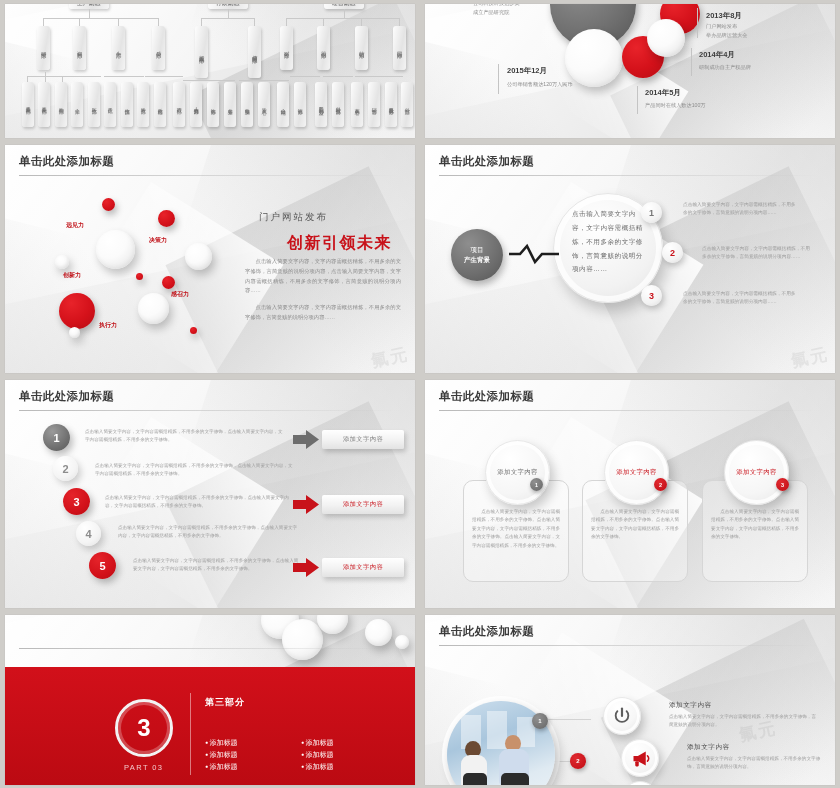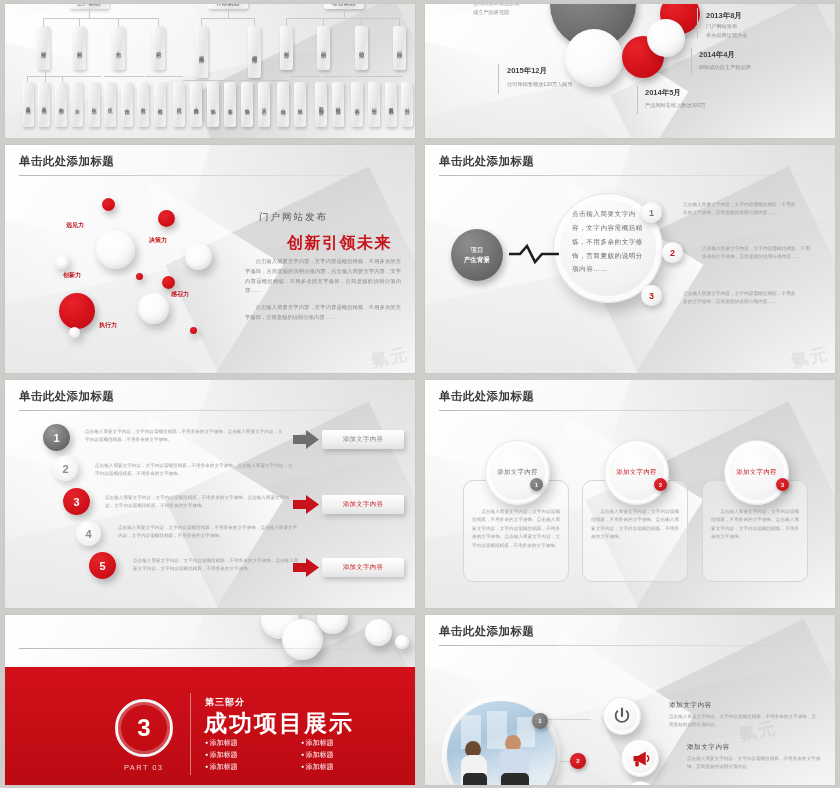--- a/index.html
+++ b/index.html
@@ -486,21 +486,20 @@
       <div class="redband"></div>
 
       <div class="ring3" style="left:110px; top:84px;">
         <span>3</span>
       </div>
       <div class="partlbl" style="left:119px; top:148px;">PART 03</div>
 
       <div class="vdiv" style="left:185px; top:78px; height:82px;"></div>
 
       <div class="sec-sub" style="left:200px; top:81px;">第三部分</div>
-      <div class="sec-main" style="left:199px; top:93px;">成功项目展示</div>
 
       <div class="bullets" style="left:200px; top:123px;">
         <span>添加标题</span>
         <span>添加标题</span>
         <span>添加标题</span>
         <span>添加标题</span>
         <span>添加标题</span>
         <span>添加标题</span>
       </div>
     </div>

